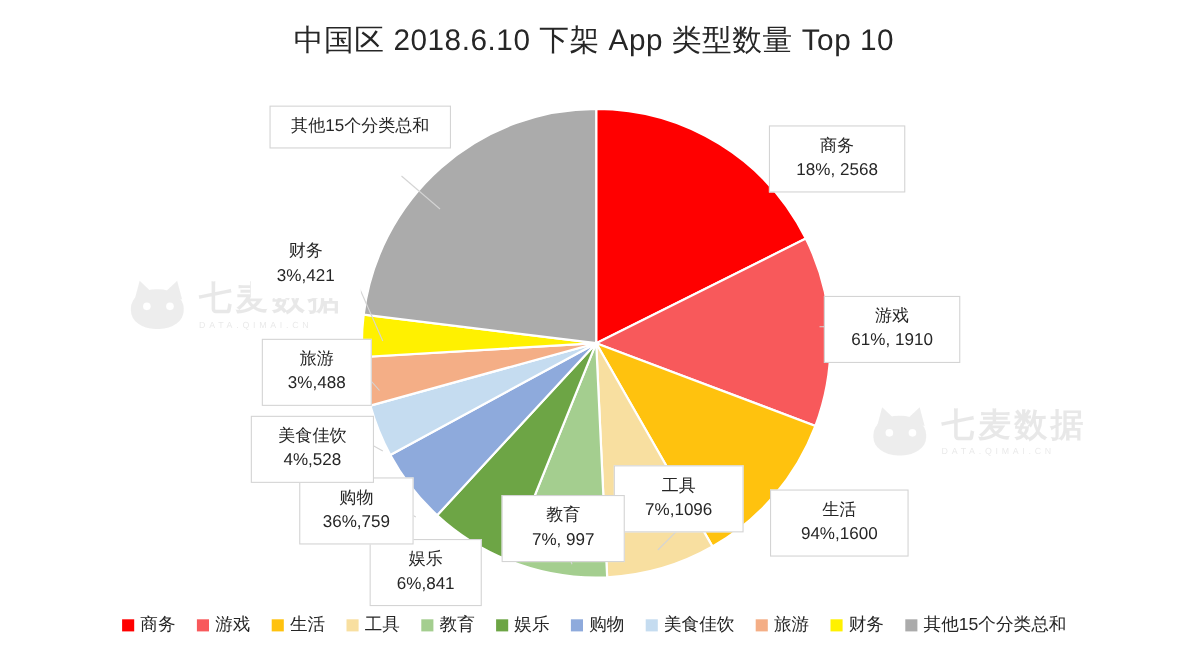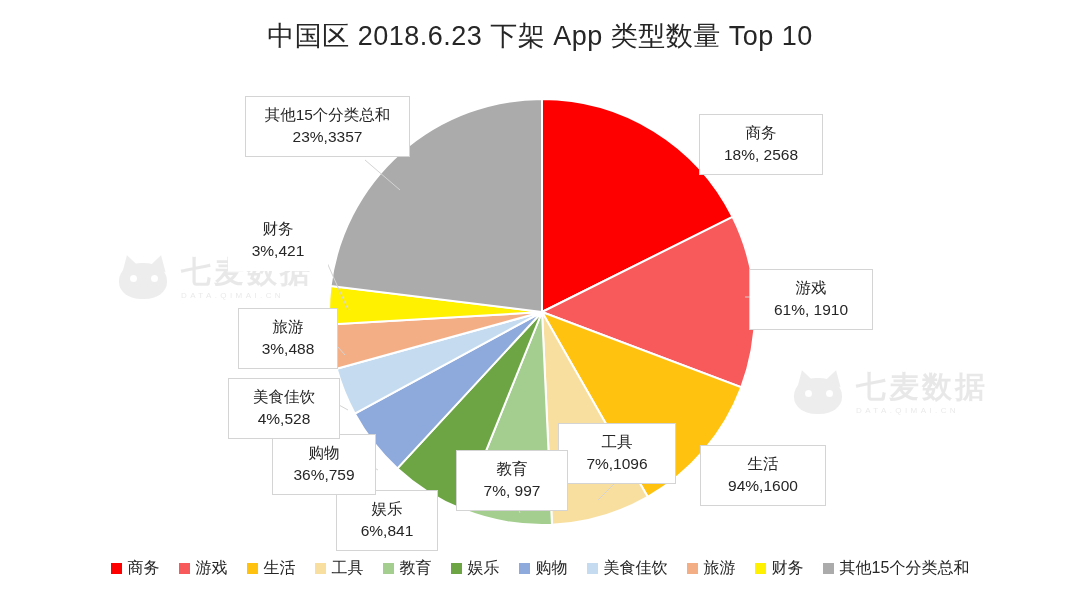--- a/index.html
+++ b/index.html
@@ -196,21 +196,21 @@
       <span class="head"></span>
         <span class="eye-l"></span>
         <span class="eye-r"></span>
     </span>
     <span>
       <span class="wm-text-main">七麦数据</span>
       <span class="wm-text-sub" style="display:block">DATA.QIMAI.CN</span>
     </span>
   </div>
 
-  <div class="chart-title">中国区 2018.6.23 下架 App 类型数量 Top 10</div>
+  <div class="chart-title">中国区 2018.6.10 下架 App 类型数量 Top 10</div>
 
   <div class="pie-wrap">
     <svg class="pie-svg" width="428" height="428" viewBox="0 0 428 428">
       <g id="pie-slices">
           <path d="M 214 214 L 214.00 1.00 A 213 213 0 0 1 404.58 118.87 Z" fill="#FF0000" stroke="#ffffff" stroke-width="2"></path>
           <path d="M 214 214 L 404.58 118.87 A 213 213 0 0 1 413.27 289.23 Z" fill="#F8595B" stroke="#ffffff" stroke-width="2"></path>
           <path d="M 214 214 L 413.27 289.23 A 213 213 0 0 1 319.76 398.89 Z" fill="#FFC20E" stroke="#ffffff" stroke-width="2"></path>
           <path d="M 214 214 L 319.76 398.89 A 213 213 0 0 1 223.97 426.77 Z" fill="#F8DFA0" stroke="#ffffff" stroke-width="2"></path>
           <path d="M 214 214 L 223.97 426.77 A 213 213 0 0 1 134.34 411.54 Z" fill="#A4CE8F" stroke="#ffffff" stroke-width="2"></path>
           <path d="M 214 214 L 134.34 411.54 A 213 213 0 0 1 69.42 370.42 Z" fill="#6DA545" stroke="#ffffff" stroke-width="2"></path>
@@ -282,21 +282,20 @@
     <span class="val">3%,488</span>
   </div>
 
   <div class="callout" style="left:228px; top:210px; width:100px; border-color:transparent;">
     <span class="cat">财务</span>
     <span class="val">3%,421</span>
   </div>
 
   <div class="callout" style="left:245px; top:96px; width:165px;">
     <span class="cat">其他15个分类总和</span>
-    <span class="val">23%,3357</span>
   </div>
 
   <div class="legend" id="legend">
       <div class="legend-item">
         <span class="legend-swatch" style="background: rgb(255, 0, 0);"></span>
         <span>商务</span>
       </div>
       <div class="legend-item">
         <span class="legend-swatch" style="background: rgb(248, 89, 91);"></span>
         <span>游戏</span>

